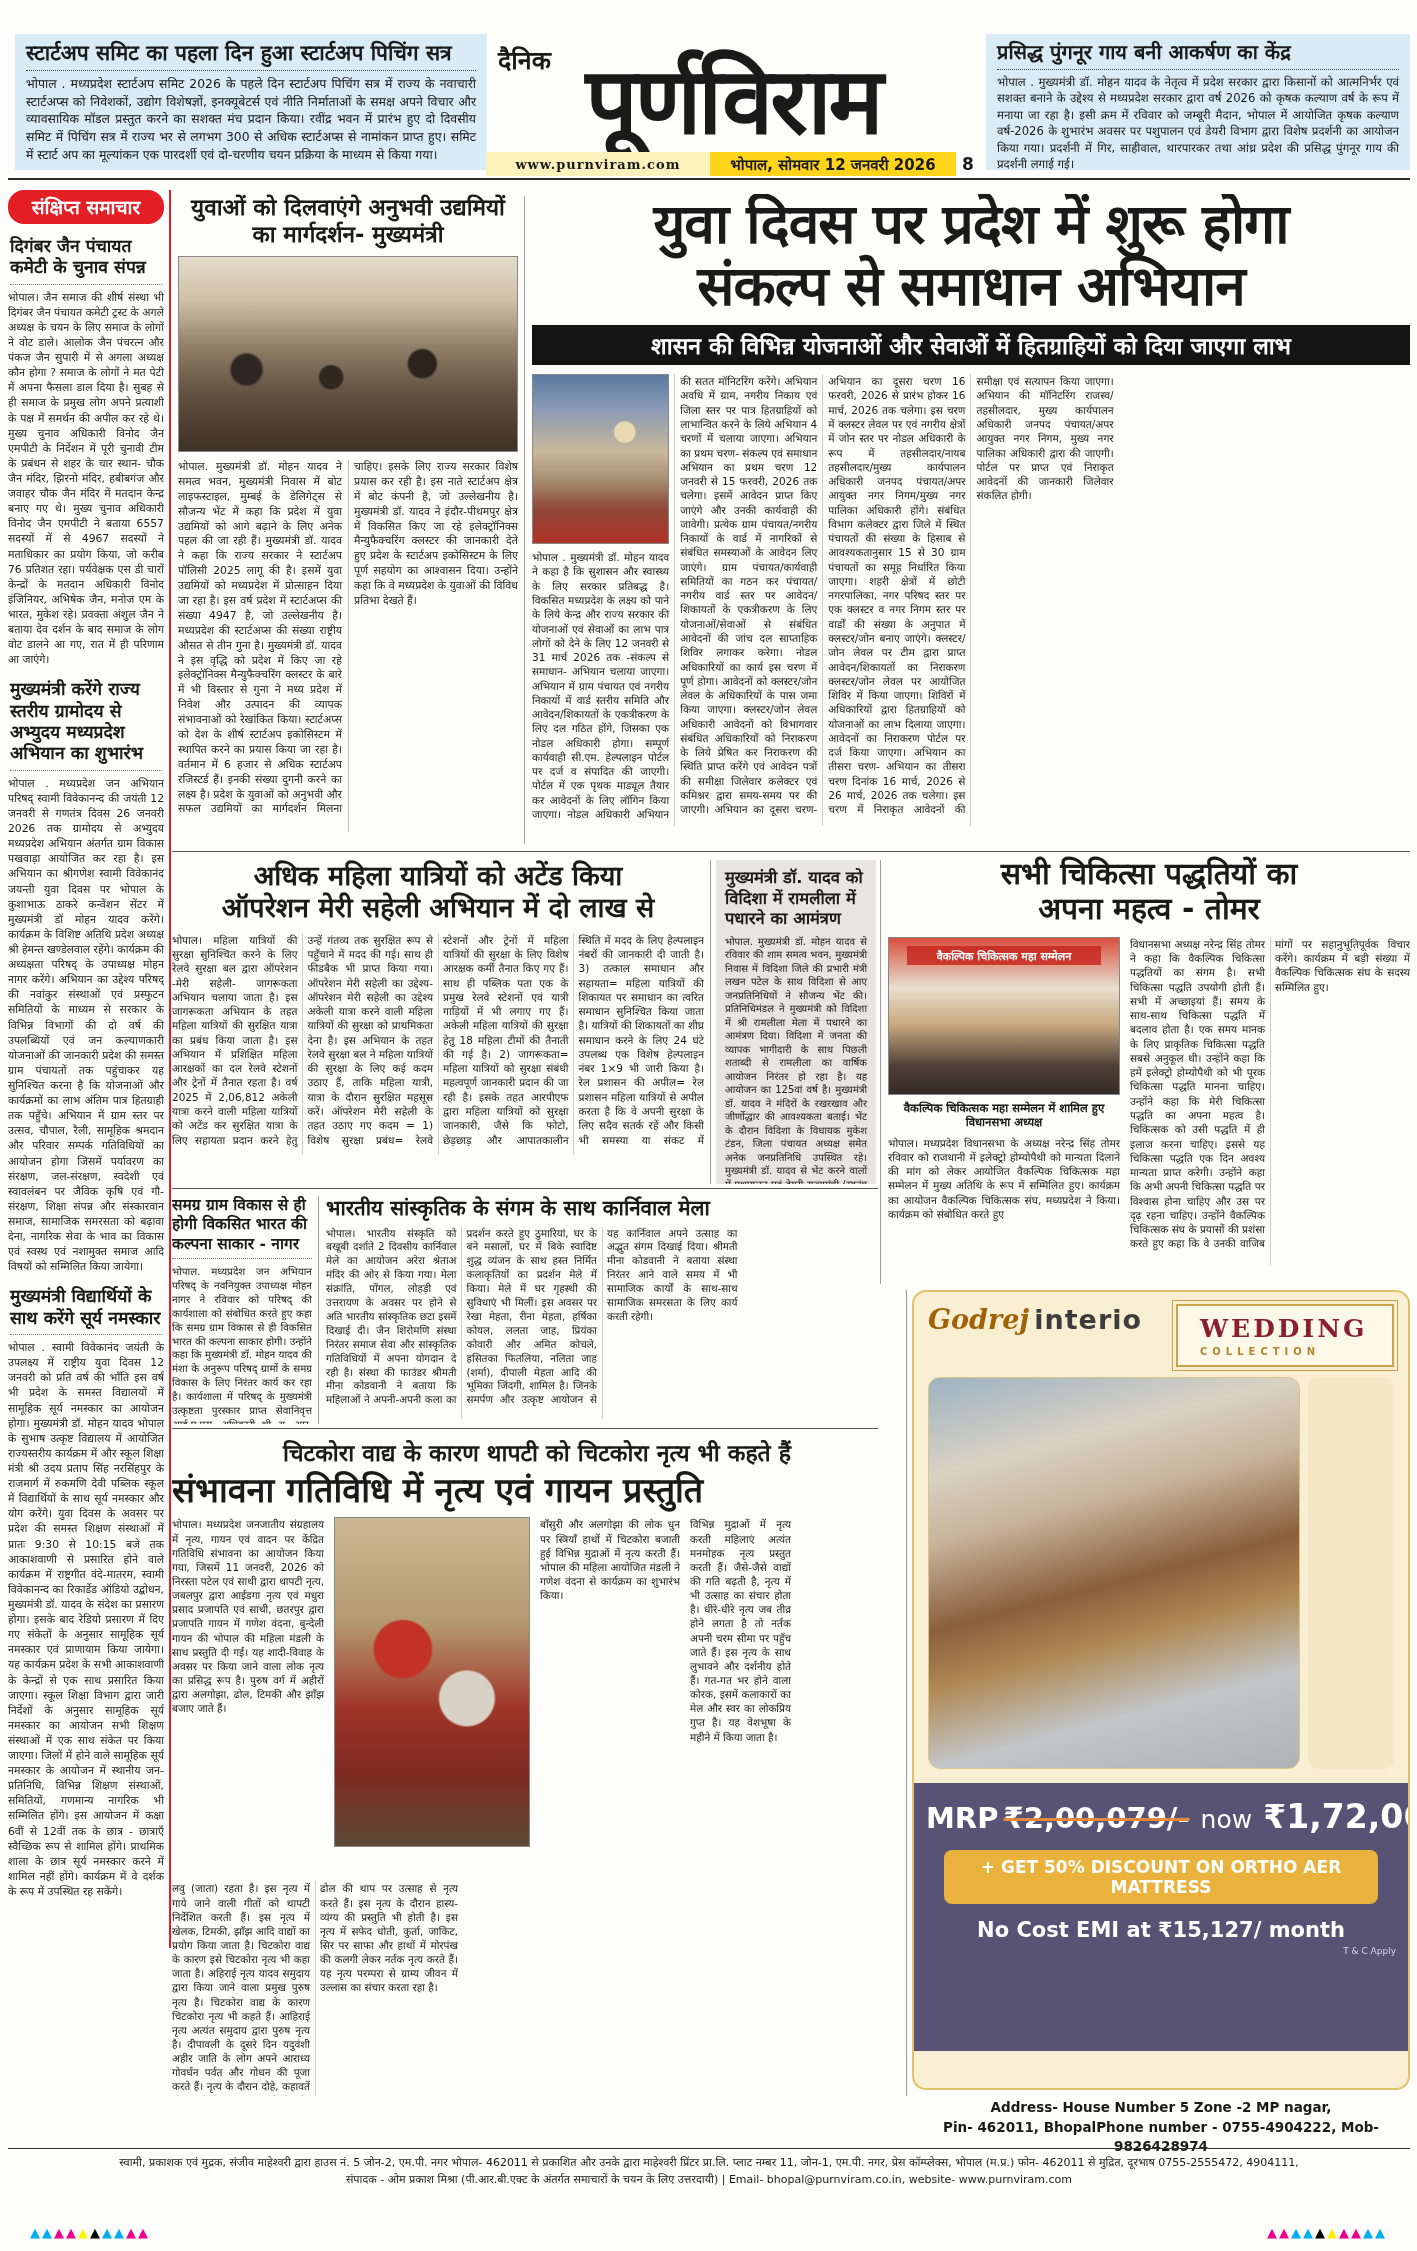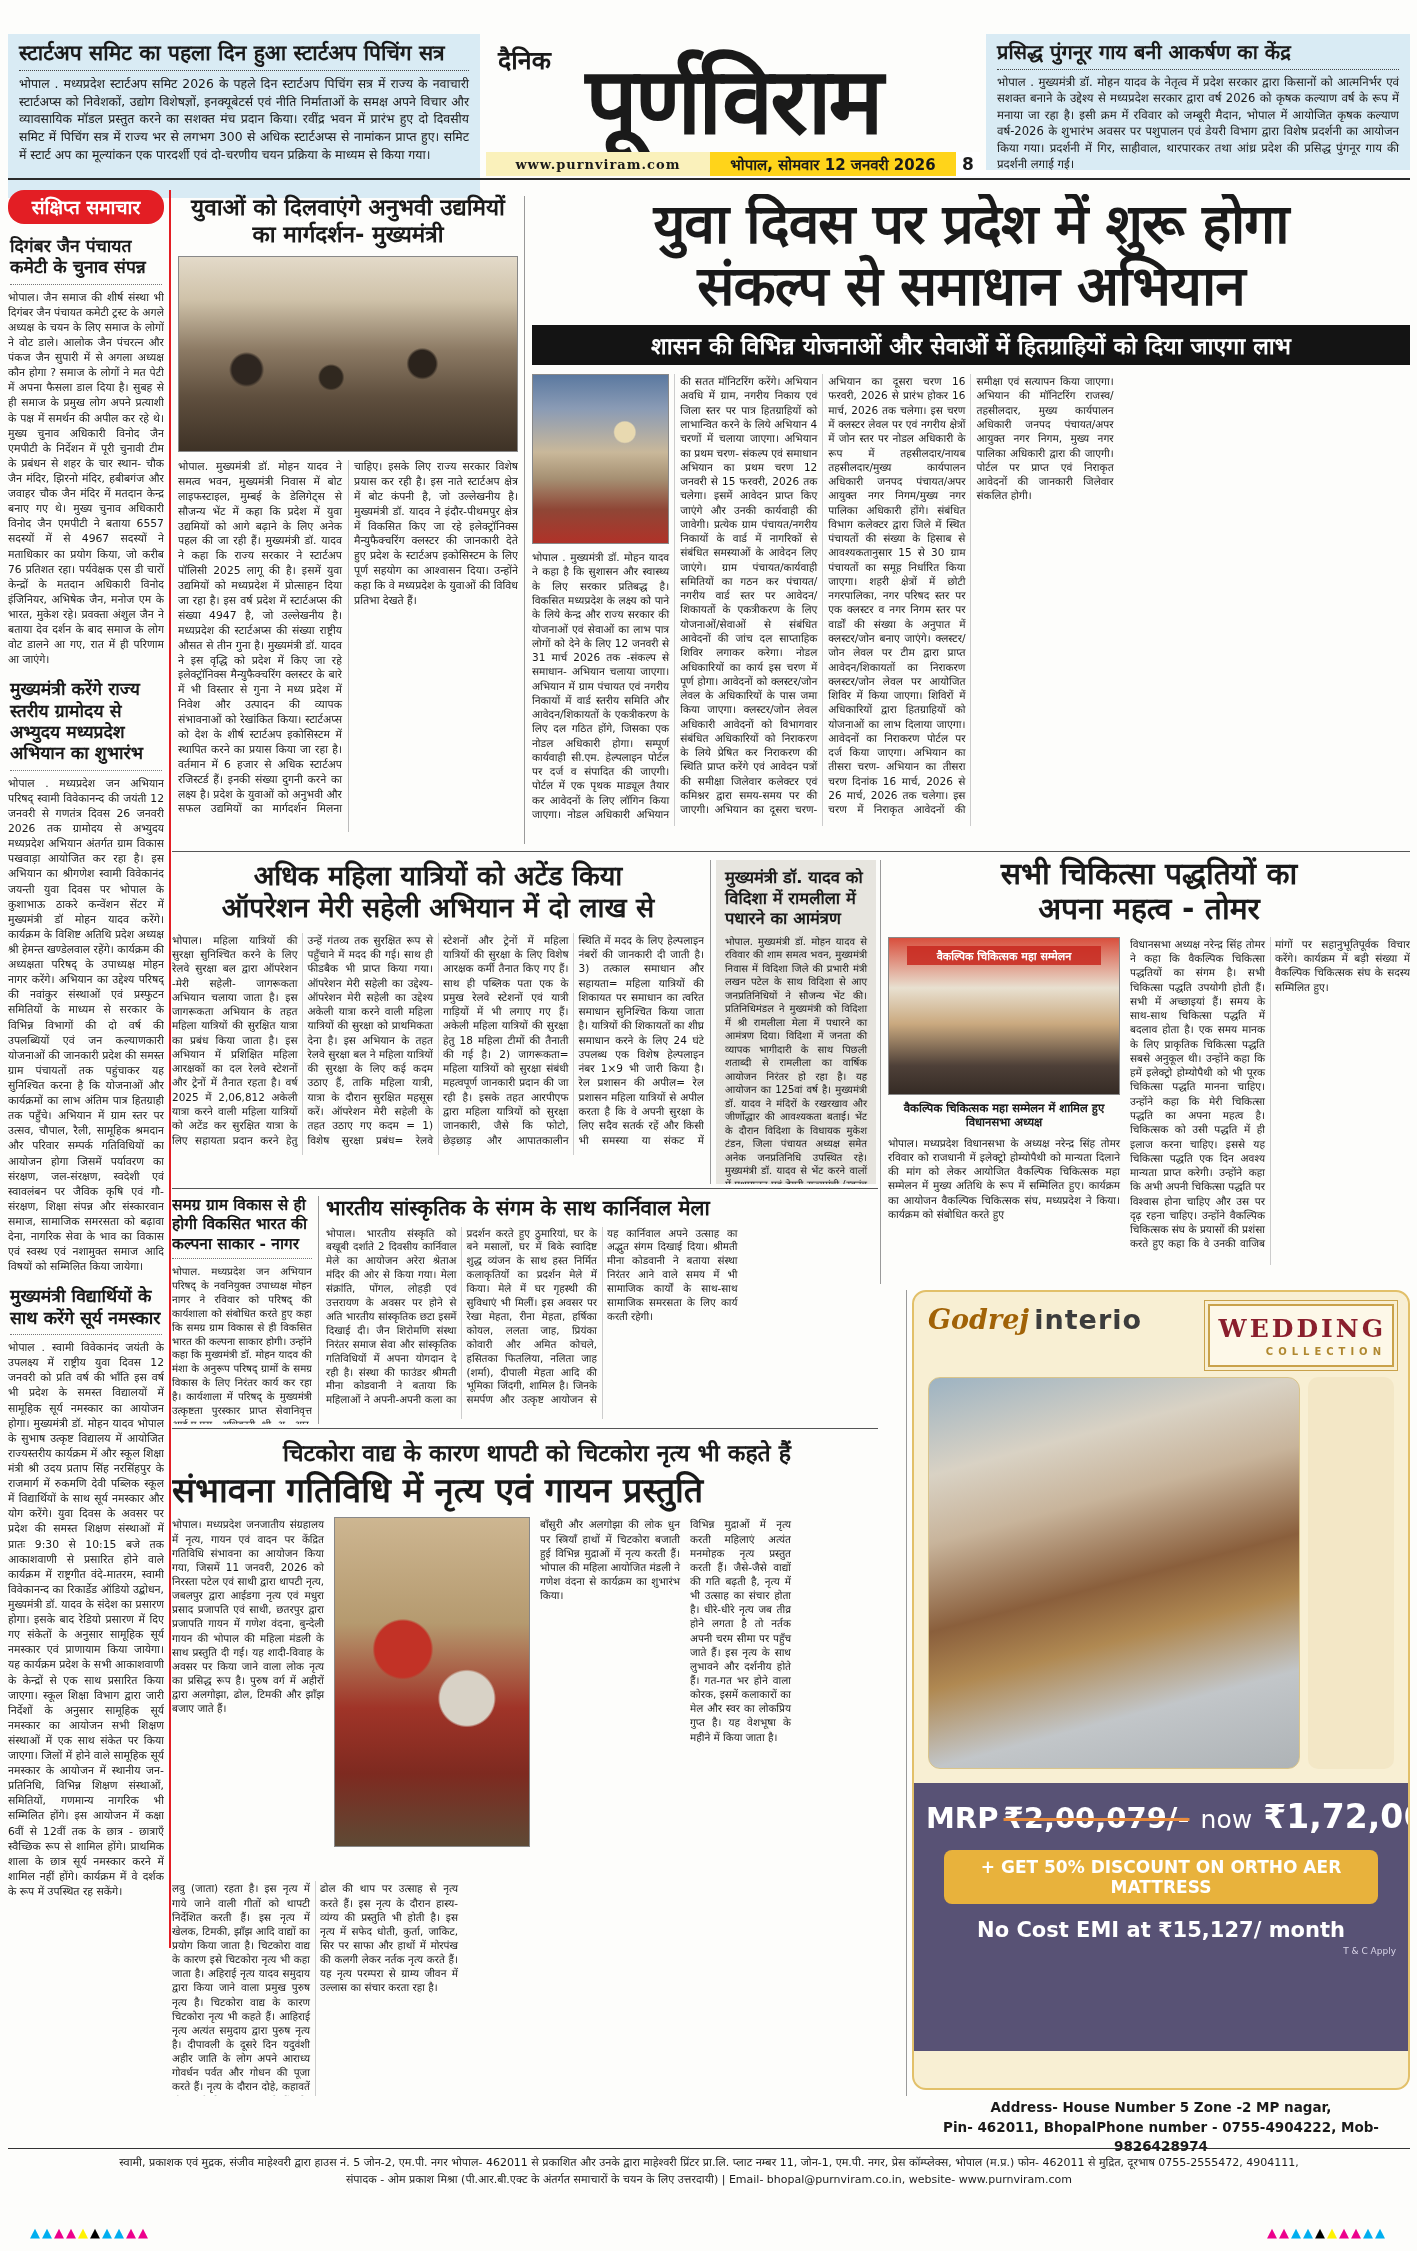--- a/index.html
+++ b/index.html
@@ -67,21 +67,21 @@
   .samb .bottom{column-count:5;column-gap:10px;column-rule:1px solid #ccc;font-size:10.4px;line-height:1.36;height:232px;overflow:hidden;column-fill:auto;margin-top:26px;}
   
   .ph-mentor{background:radial-gradient(circle at 20% 58%,#2e2620 0 5%,transparent 6%),radial-gradient(circle at 45% 62%,#30281f 0 5%,transparent 6%),radial-gradient(circle at 72% 55%,#2b231c 0 5%,transparent 6%),linear-gradient(180deg,#e3dac9 0%,#cfc2a9 22%,#8c7a64 48%,#5f4f3e 72%,#3e3226 100%);}
   .ph-lead{background:radial-gradient(circle at 68% 34%,#e8d9b0 0 7%,transparent 8%),linear-gradient(180deg,#5b79a0 0%,#8a9bb5 20%,#c9b89a 46%,#a58f72 62%,#8f4636 80%,#b03228 100%);}
   .ph-chik{background:linear-gradient(180deg,#d94f3d 0%,#e8e0d0 32%,#caa97f 55%,#4e4038 82%,#352b25 100%);}
   .ph-samb{background:radial-gradient(circle at 35% 40%,#c23226 0 12%,transparent 13%),radial-gradient(circle at 68% 55%,#d8d2c6 0 12%,transparent 13%),linear-gradient(180deg,#cdb691 0%,#b59a6f 32%,#a03428 58%,#7e2a20 78%,#5e4a35 100%);}
   .ph-bed{background:linear-gradient(165deg,#9db3c2 0%,#d9d2c4 20%,#c8b49b 34%,#8a5f3c 52%,#b08952 64%,#c2c6c9 80%,#aeb3b6 100%);}
   .adbox{background:#f8efd3;border:2px solid #e2c06a;border-radius:14px;box-sizing:border-box;overflow:hidden;}
   .godrej{font-family:"DejaVu Serif",serif;font-style:italic;font-weight:bold;color:#a16207;font-size:27px;}
   .interio{font-weight:bold;color:#3c3c3c;font-size:27px;letter-spacing:1px;}
-  .wedbox{border:2px solid #c9a24b;outline:1px solid #c9a24b;outline-offset:3px;text-align:right;padding:8px 6px;background:#fdf8e8;}
+  .wedbox{border:2px solid #c9a24b;outline:1px solid #c9a24b;outline-offset:3px;text-align:left;padding:8px 22px;background:#fdf8e8;}
   .wed1{font-family:"DejaVu Serif",serif;color:#8a1f2d;font-size:25px;letter-spacing:3px;font-weight:bold;}
   .wed2{color:#b08830;font-size:10px;letter-spacing:5px;font-weight:bold;margin-top:3px;}
   .badge{background:#2e2f96;border:3px solid #e2a93f;border-radius:16px;color:#fff;text-align:center;
          font-size:27px;font-weight:800;padding:8px 0;letter-spacing:1px;}
   .purple{background:#585275;color:#fff;padding:14px 12px 8px;box-sizing:border-box;}
   .priceline{text-align:center;white-space:nowrap;}
   .mrp{font-size:29px;font-weight:800;}
   .old{font-size:29px;font-weight:800;text-decoration:line-through;text-decoration-color:#e78a3c;text-decoration-thickness:3px;}
   .noww{font-size:25px;margin:0 6px;}
   .neww{font-size:33px;font-weight:800;}
@@ -93,21 +93,21 @@
   .addr{font-size:13.5px;font-weight:bold;text-align:center;line-height:1.45;}
   
   .footer{border-top:1.5px solid #333;text-align:center;font-size:11px;line-height:1.5;padding-top:6px;}
   .marks span{font-size:13px;letter-spacing:2px;}
 </style>
 </head>
 <body>
 
 <div class="page">
 
-  <div class="abs brief" style="left:8px;top:34px;width:472px;height:164px;overflow:hidden;">
+  <div class="abs brief" style="left:15px;top:34px;width:472px;height:136px;overflow:hidden;">
     <h2>स्टार्टअप समिट का पहला दिन हुआ स्टार्टअप पिचिंग सत्र</h2>
     <p class="just">भोपाल . मध्यप्रदेश स्टार्टअप समिट 2026 के पहले दिन स्टार्टअप पिचिंग सत्र में राज्य के नवाचारी स्टार्टअप्स को निवेशकों, उद्योग विशेषज्ञों, इनक्यूबेटर्स एवं नीति निर्माताओं के समक्ष अपने विचार और व्यावसायिक मॉडल प्रस्तुत करने का सशक्त मंच प्रदान किया। रवींद्र भवन में प्रारंभ हुए दो दिवसीय समिट में पिचिंग सत्र में राज्य भर से लगभग 300 से अधिक स्टार्टअप्स से नामांकन प्राप्त हुए। समिट में स्टार्ट अप का मूल्यांकन एक पारदर्शी एवं दो-चरणीय चयन प्रक्रिया के माध्यम से किया गया।</p>
   </div>
 
   <div class="abs" style="left:486px;top:14px;width:494px;height:162px;">
     <div class="abs daily" style="left:12px;top:28px;">दैनिक</div>
     <div class="abs brand" style="left:0;right:0;top:42px;text-align:center;">पूर्णविराम</div>
     <div class="abs strip" style="left:0;right:0;bottom:0;">
       <div class="web">www.purnviram.com</div>
       <div class="date">भोपाल, सोमवार 12 जनवरी  2026</div>

